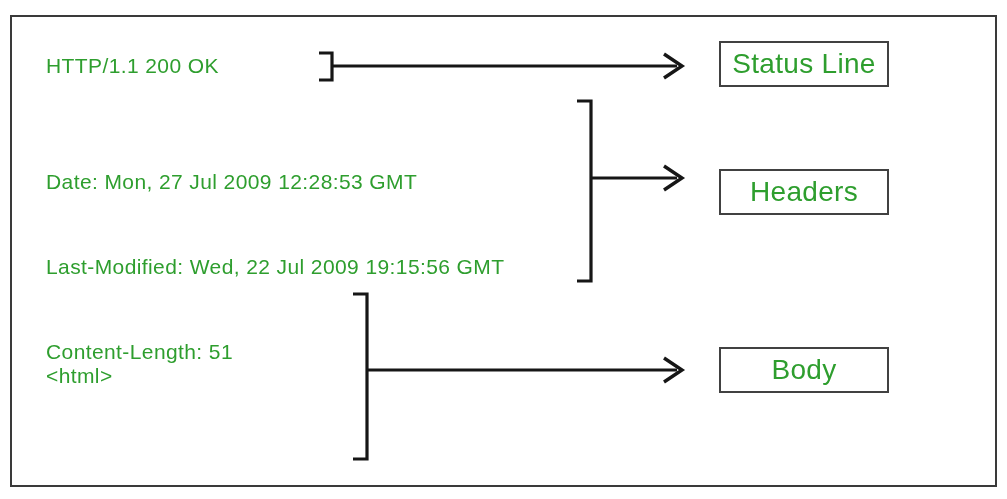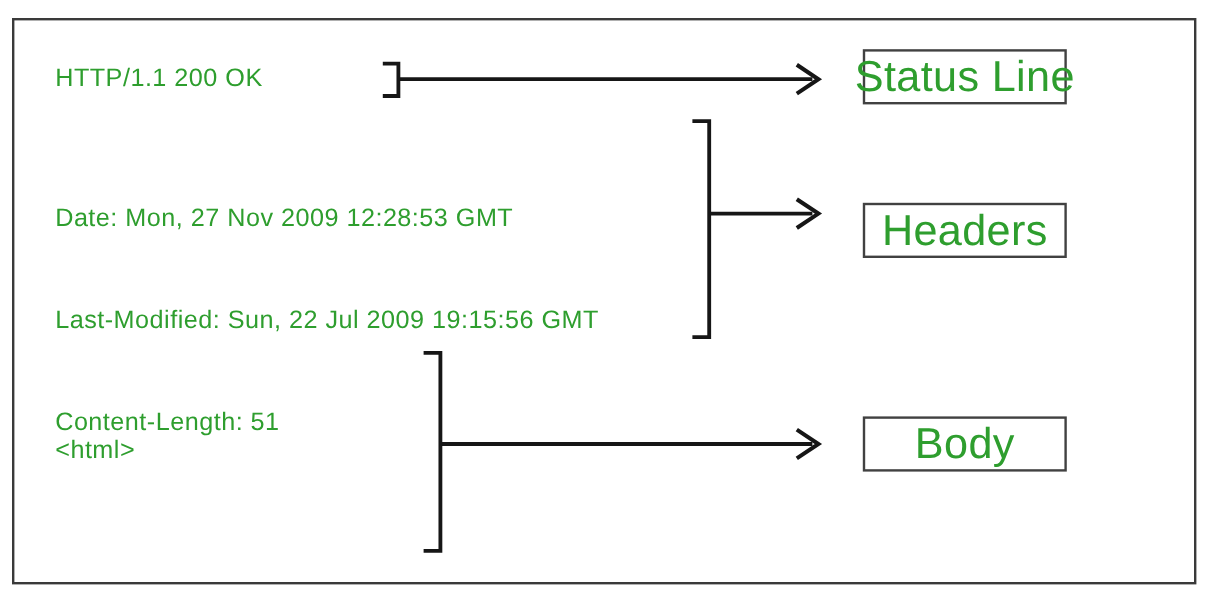--- a/index.html
+++ b/index.html
@@ -55,37 +55,37 @@
     box-sizing: border-box;
     display: flex;
     align-items: center;
     justify-content: center;
   }
   #box-status { top: 41px; }
   #box-headers { top: 169px; }
   #box-body { top: 347px; }
   .label-box span {
     color: #2e9e2e;
-    font-size: 36px;
+    font-size: 28px;
     letter-spacing: 0.3px;
     white-space: nowrap;
   }
 </style>
 </head>
 <body>
 
 <div class="canvas">
 
   <div class="frame"></div>
 
   <div class="code-text" id="status-text">HTTP/1.1 200 OK</div>
 
   <div class="code-text" id="headers-text">
-    <div>Date: Mon, 27 Nov 2009 12:28:53 GMT</div>
-    <div>Last-Modified: Sun, 22 Jul 2009 19:15:56 GMT</div>
+    <div>Date: Mon, 27 Jul 2009 12:28:53 GMT</div>
+    <div>Last-Modified: Wed, 22 Jul 2009 19:15:56 GMT</div>
     <div>Content-Length: 51</div>
     
     
   </div>
 
   <div class="code-text" id="body-text">
     <div>&lt;html&gt;</div>
     
     
     

